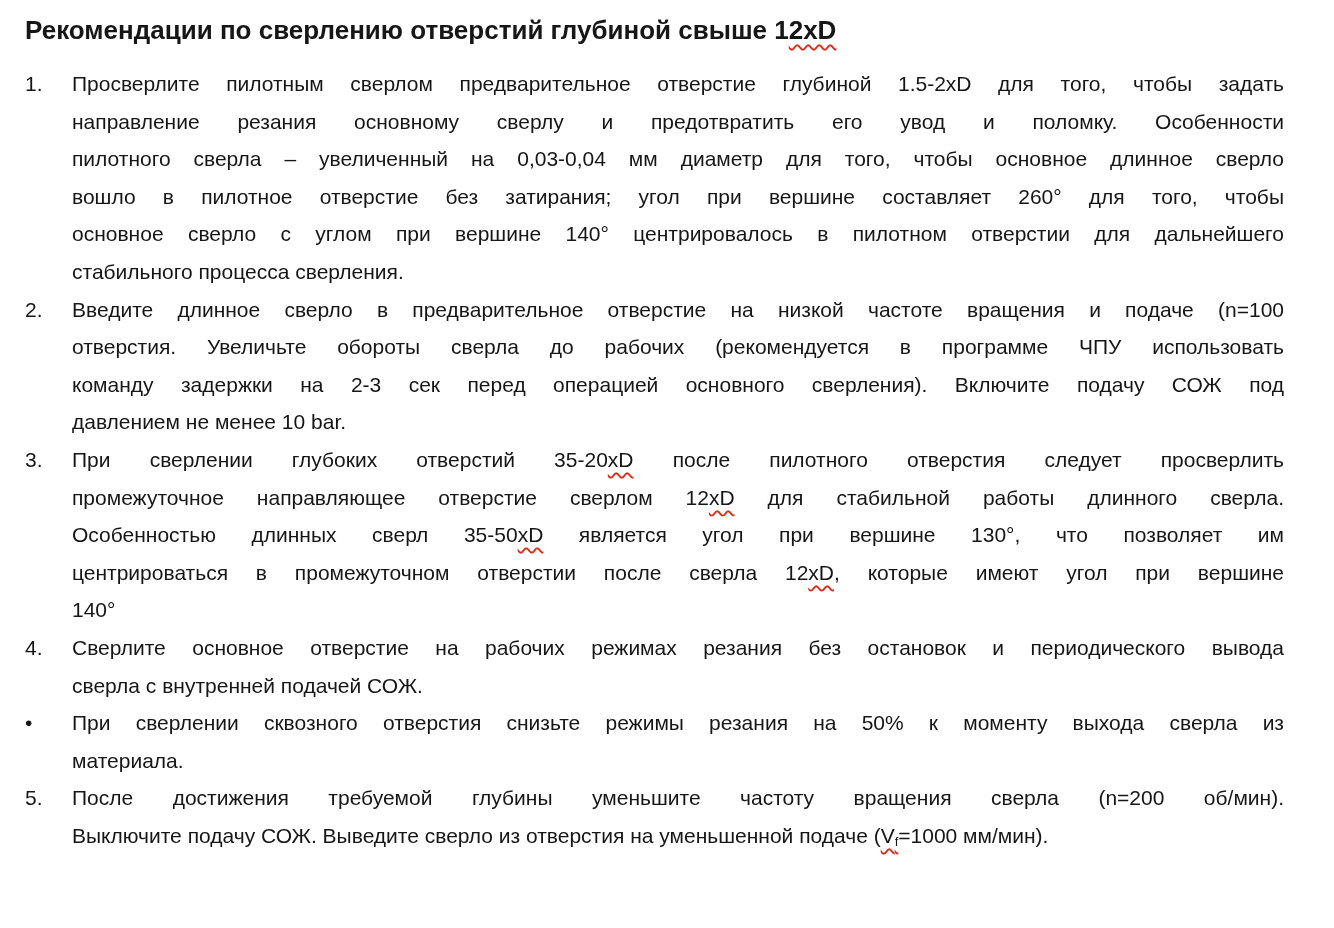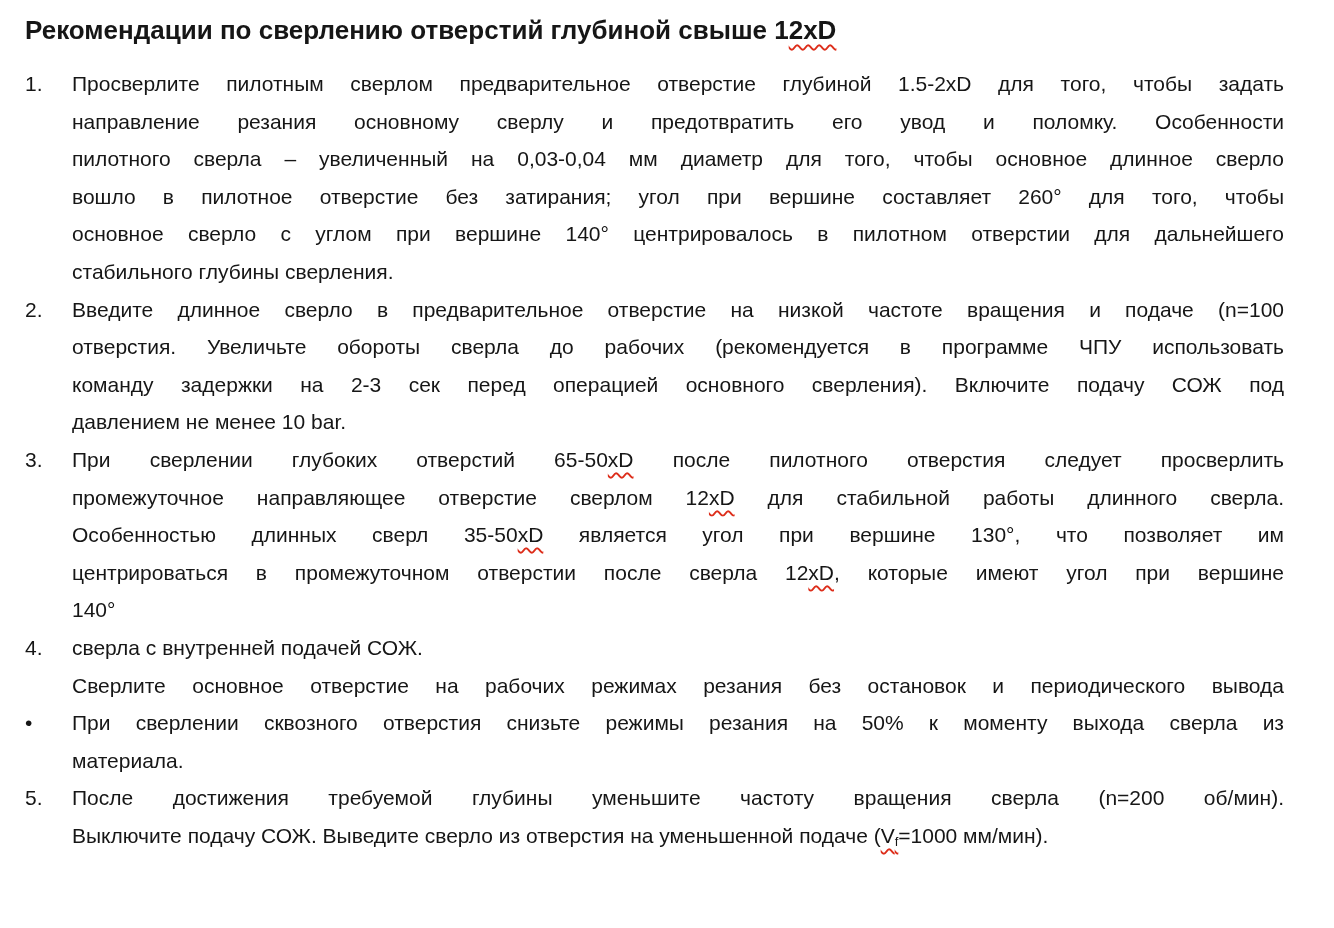--- a/index.html
+++ b/index.html
@@ -66,47 +66,47 @@
   <h1 class="title"><span>Рекомендации по сверлению отверстий глубиной свыше 1</span><span class="sq"><span>2xD</span></span></h1>
   <div class="doc-list">
       <div class="item">
         <div class="marker">1.</div>
         <div class="content">
           <div class="line j"><span>Просверлите пилотным сверлом предварительное отверстие глубиной 1.5-2xD для того, чтобы задать</span></div>
           <div class="line j"><span>направление резания основному сверлу и предотвратить его увод и поломку. Особенности</span></div>
           <div class="line j"><span>пилотного сверла – увеличенный на 0,03-0,04 мм диаметр для того, чтобы основное длинное сверло</span></div>
           <div class="line j"><span>вошло в пилотное отверстие без затирания; угол при вершине составляет 260° для того, чтобы</span></div>
           <div class="line j"><span>основное сверло с углом при вершине 140° центрировалось в пилотном отверстии для дальнейшего</span></div>
-          <div class="line"><span>стабильного глубины сверления.</span></div>
+          <div class="line"><span>стабильного процесса сверления.</span></div>
         </div>
       </div>
       <div class="item">
         <div class="marker">2.</div>
         <div class="content">
           <div class="line j"><span>Введите длинное сверло в предварительное отверстие на низкой частоте вращения и подаче (n=100</span></div>
           <div class="line j"><span>отверстия. Увеличьте обороты сверла до рабочих (рекомендуется в программе ЧПУ использовать</span></div>
           <div class="line j"><span>команду задержки на 2-3 сек перед операцией основного сверления). Включите подачу СОЖ под</span></div>
           <div class="line"><span>давлением не менее 10 bar.</span></div>
         </div>
       </div>
       <div class="item">
         <div class="marker">3.</div>
         <div class="content">
-          <div class="line j"><span>При сверлении глубоких отверстий 65-50</span><span class="sq"><span>xD</span></span><span> после пилотного отверстия следует просверлить</span></div>
+          <div class="line j"><span>При сверлении глубоких отверстий 35-20</span><span class="sq"><span>xD</span></span><span> после пилотного отверстия следует просверлить</span></div>
           <div class="line j"><span>промежуточное направляющее отверстие сверлом 12</span><span class="sq"><span>xD</span></span><span> для стабильной работы длинного сверла.</span></div>
           <div class="line j"><span>Особенностью длинных сверл 35-50</span><span class="sq"><span>xD</span></span><span> является угол при вершине 130°, что позволяет им</span></div>
           <div class="line j"><span>центрироваться в промежуточном отверстии после сверла 12</span><span class="sq"><span>xD</span></span><span>, которые имеют угол при вершине</span></div>
           <div class="line"><span>140°</span></div>
         </div>
       </div>
       <div class="item">
         <div class="marker">4.</div>
         <div class="content">
+          <div class="line j"><span>Сверлите основное отверстие на рабочих режимах резания без остановок и периодического вывода</span></div>
           <div class="line"><span>сверла с внутренней подачей СОЖ.</span></div>
-          <div class="line j"><span>Сверлите основное отверстие на рабочих режимах резания без остановок и периодического вывода</span></div>
         </div>
       </div>
       <div class="item">
         <div class="marker bullet">•</div>
         <div class="content">
           <div class="line j"><span>При сверлении сквозного отверстия снизьте режимы резания на 50% к моменту выхода сверла из</span></div>
           <div class="line"><span>материала.</span></div>
         </div>
       </div>
       <div class="item">

